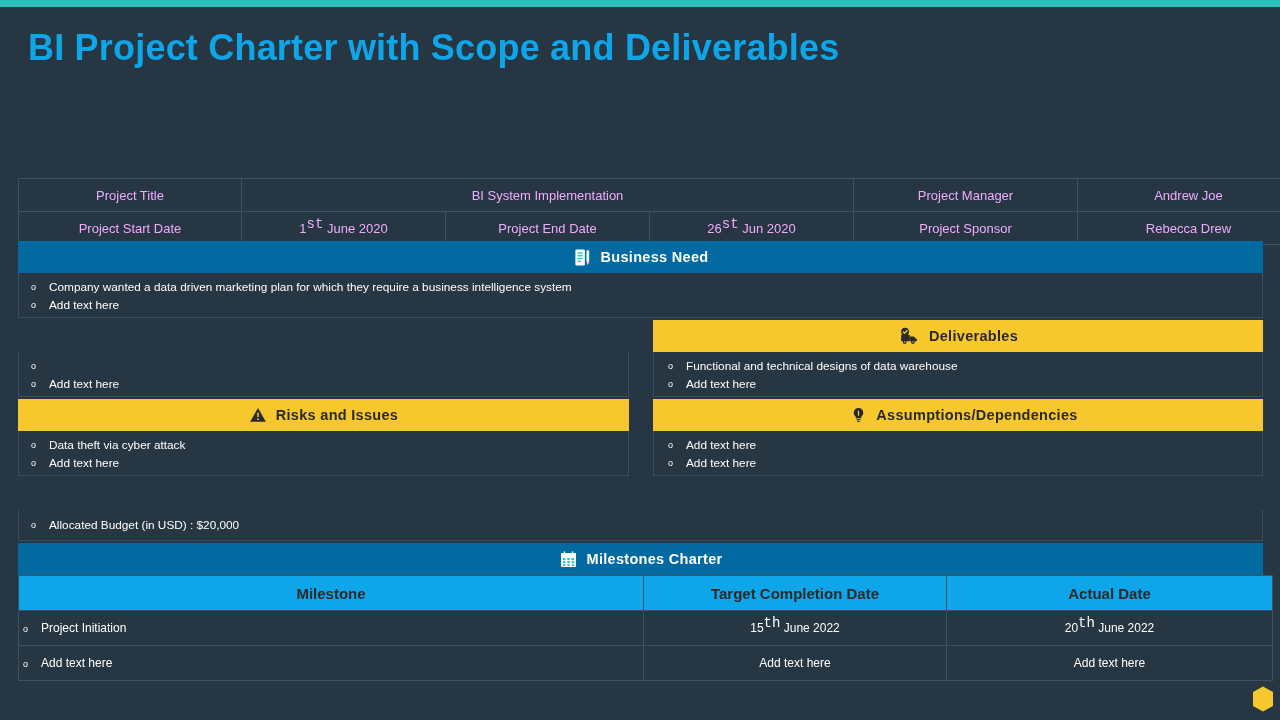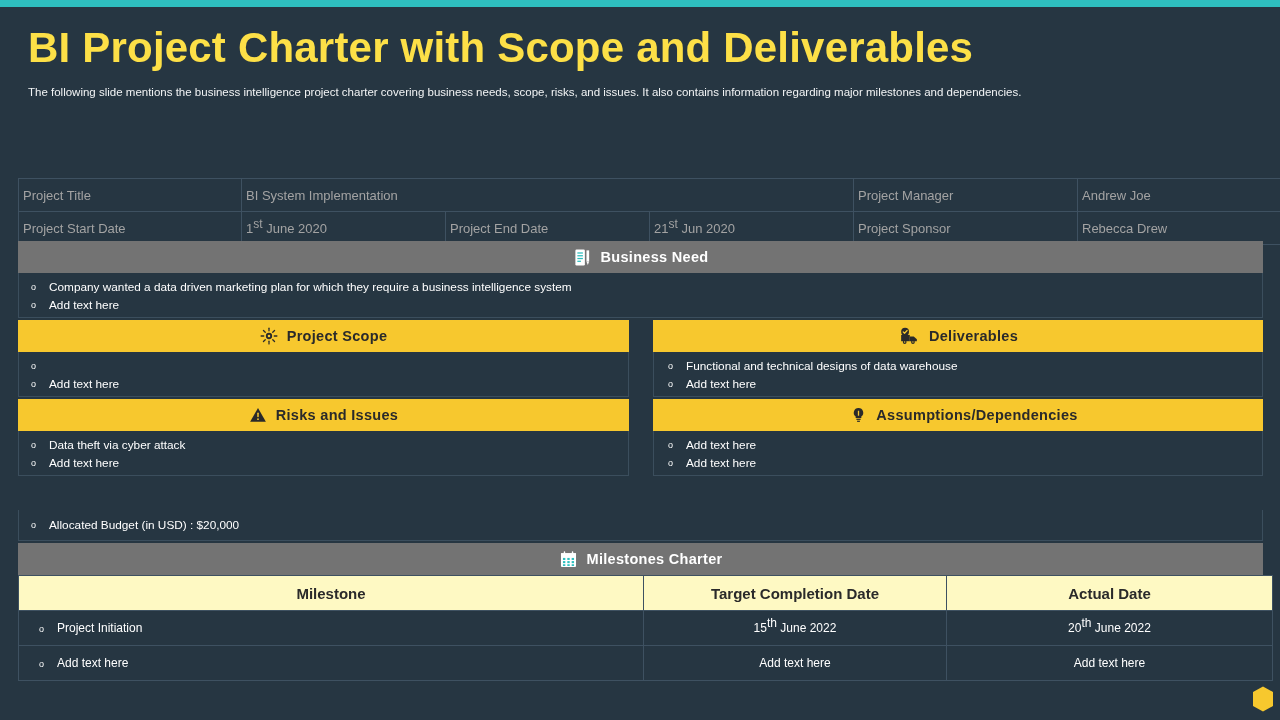--- a/index.html
+++ b/index.html
@@ -11,50 +11,50 @@
     -webkit-font-smoothing:antialiased;
   }
   .slide{position:relative;width:1280px;height:720px;background:#263642;}
 
   
   .topbar{position:absolute;left:0;top:0;width:1280px;height:7px;background:#2ebfbf;}
 
   
   .title{
     position:absolute;left:28px;top:26px;
-    font-size:42px;font-weight:bold;letter-spacing:.2px;
-    color:#fde047;line-height:44px;white-space:nowrap;
+    font-size:36px;font-weight:bold;letter-spacing:.2px;
+    color:#0ea5e9;line-height:44px;white-space:nowrap;
   }
   .subtitle{
     position:absolute;left:28px;top:84px;width:1160px;
     font-size:11.5px;color:#f2f4f5;line-height:16px;white-space:nowrap;
   }
 
   
   .info-table{
     position:absolute;left:18px;top:178px;width:1245px;
     border-collapse:collapse;table-layout:fixed;
   }
   .info-table td{
     border:1px solid #3e5161;
     height:32px;
-    text-align:left;vertical-align:middle;
-    font-size:13px;color:#a3a3a3;font-weight:normal;
+    text-align:center;vertical-align:middle;
+    font-size:13px;color:#f0abfc;font-weight:normal;
     padding:0 4px;
   }
-  sup{font-size:12px;vertical-align:super;line-height:0;}
+  sup{font-size:14px;vertical-align:super;line-height:0;font-family:Liberation Mono, monospace;}
 
   
   .band{
     position:absolute;
     display:flex;align-items:center;justify-content:center;
     font-weight:bold;
     box-sizing:border-box;
   }
-  .band.teal{background:#737373;color:#ffffff;font-size:14.5px;}
+  .band.teal{background:#0369a1;color:#ffffff;font-size:14.5px;}
   .band.yellow{background:#f7c82e;color:#2a2a2a;font-size:14.5px;}
   .band .ico{display:inline-flex;align-items:center;margin-right:9px;}
   .band .lbl{letter-spacing:.3px;}
 
   .body-box{
     position:absolute;background:#263642;
     border:1px solid #3b4e5d;border-top:none;
     box-sizing:border-box;
     padding:6px 0 4px 0;
   }
@@ -68,61 +68,60 @@
     font-size:9px;line-height:17px;color:#ffffff;
   }
   .bullet .tx{flex:1;}
 
   
   .ms-table{
     position:absolute;left:18px;top:575px;width:1245px;
     border-collapse:collapse;table-layout:fixed;
   }
   .ms-table th{
-    background:#fef9c3;color:#2a2a2a;
+    background:#0ea5e9;color:#2a2a2a;
     height:32px;font-size:15px;font-weight:bold;
     border:1px solid #3e5161;text-align:center;
   }
   .ms-table td{
     height:32px;border:1px solid #3e5161;
     font-size:12px;color:#ffffff;text-align:center;vertical-align:middle;
   }
-  .ms-table td.ms-name{text-align:left;padding-left:20px;}
+  .ms-table td.ms-name{text-align:left;padding-left:4px;}
   .ms-table td.ms-name .mk{display:inline-block;width:18px;font-size:9px;}
 
   
   .footer-note{
     position:absolute;left:0;top:696px;width:1280px;text-align:center;
     font-size:12px;color:#9fb0ba;letter-spacing:.2px;
   }
   .hexlogo{position:absolute;left:1252px;top:686px;width:22px;height:26px;}
 </style>
 </head>
 <body>
 
 <div class="slide">
 
   <div class="topbar"></div>
 
   <div class="title">BI Project Charter with Scope and Deliverables</div>
-  <div class="subtitle">The following slide mentions the business intelligence project charter covering business needs, scope, risks, and issues. It also contains information regarding major milestones and dependencies.</div>
 
   <table class="info-table">
     <tbody>
         <tr>
       <td style="width:214px">Project Title</td>
       <td colspan="3" style="width:603px">BI System Implementation</td>
       <td style="width:215px">Project Manager</td>
       <td style="width:213px">Andrew Joe</td>
     </tr>
     <tr>
       <td>Project Start Date</td>
       <td colspan="1" style="width:213px"><span>1</span><sup>st</sup><span> June 2020</span></td>
       <td style="width:197px">Project End Date</td>
-      <td style="width:193px"><span>21</span><sup>st</sup><span> Jun 2020</span></td>
+      <td style="width:193px"><span>26</span><sup>st</sup><span> Jun 2020</span></td>
       <td>Project Sponsor</td>
       <td>Rebecca Drew</td>
     </tr>
   </tbody>
     </table>
 
   <div class="band teal" style="left:18px;top:241px;width:1245px;height:32px;">
     <span class="ico">
       <svg width="19" height="19" viewBox="0 0 24 24">
         <rect x="3" y="2" width="12" height="20" rx="1.5" fill="#ffffff"></rect>
@@ -140,39 +139,20 @@
     <div class="bullet">
       <span class="mk">o</span>
       <span class="tx">Company wanted a data driven marketing plan for which they require a business intelligence system</span>
     </div>
     <div class="bullet">
       <span class="mk">o</span>
       <span class="tx">Add text here</span>
     </div>
   </div>
 
-  <div class="band yellow" style="left:18px;top:320px;width:611px;height:32px;">
-    <span class="ico">
-      <svg width="18" height="18" viewBox="0 0 24 24">
-        <circle cx="12" cy="12" r="4.2" fill="#2a2a2a"></circle>
-        <circle cx="12" cy="12" r="1.7" fill="#f7c82e"></circle>
-        <g stroke="#2a2a2a" stroke-width="1.7" stroke-linecap="round">
-          <line x1="12" y1="1.5" x2="12" y2="5"></line>
-            <line x1="12" y1="19" x2="12" y2="22.5"></line>
-          <line x1="1.5" y1="12" x2="5" y2="12"></line>
-            <line x1="19" y1="12" x2="22.5" y2="12"></line>
-          <line x1="4.6" y1="4.6" x2="7" y2="7"></line>
-            <line x1="17" y1="17" x2="19.4" y2="19.4"></line>
-          <line x1="19.4" y1="4.6" x2="17" y2="7"></line>
-            <line x1="7" y1="17" x2="4.6" y2="19.4"></line>
-        </g>
-      </svg>
-    </span>
-    <span class="lbl">Project Scope</span>
-  </div>
   <div class="body-box" style="left:18px;top:352px;width:611px;height:45px;">
     <div class="bullet">
       <span class="mk">o</span>
     </div>
     <div class="bullet">
       <span class="mk">o</span>
       <span class="tx">Add text here</span>
     </div>
   </div>
 

